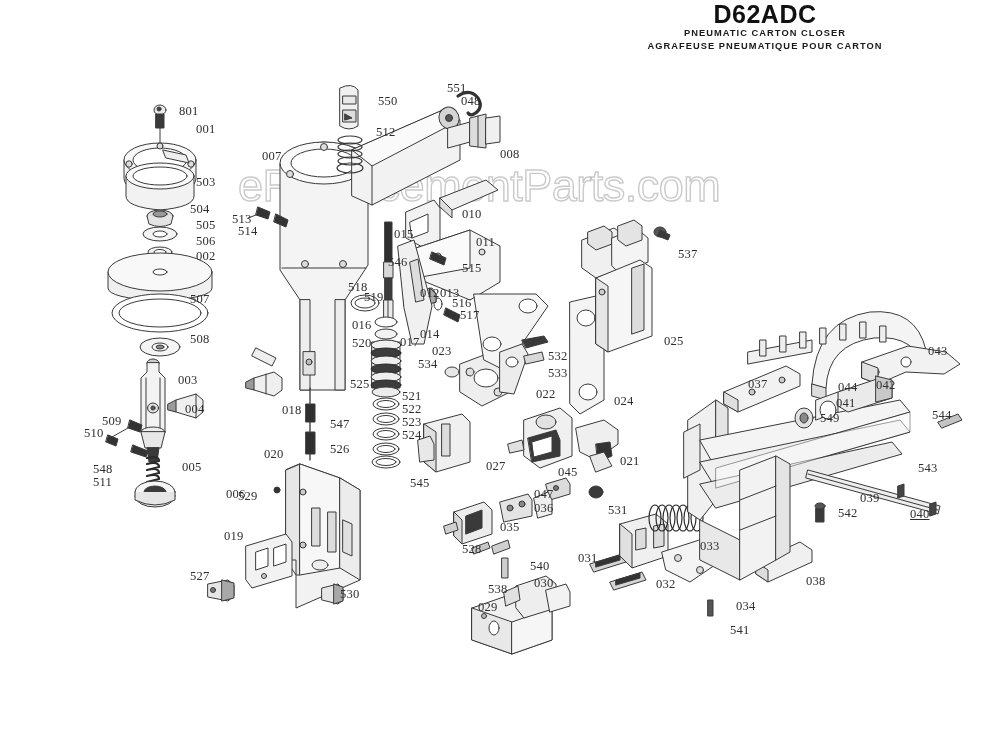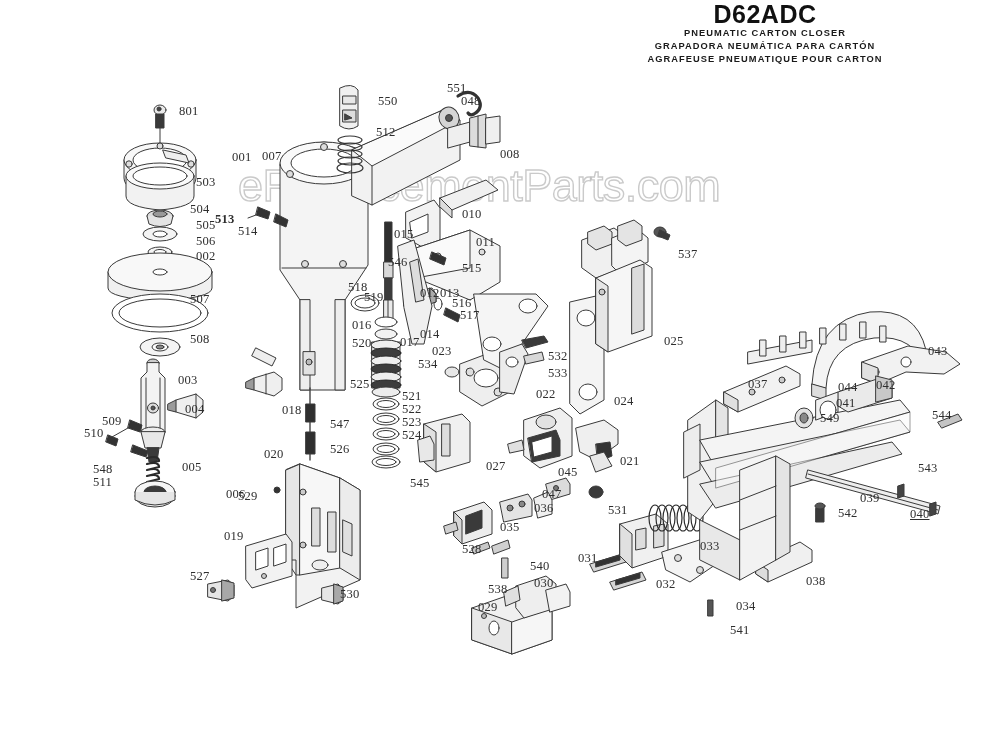--- a/index.html
+++ b/index.html
@@ -35,21 +35,20 @@
        letter-spacing:0.2px;line-height:1;}
 </style>
 </head>
 <body>
 
 <div id="page">
 
   <div id="header">
     <div id="model">D62ADC</div>
     <div class="sub">PNEUMATIC CARTON CLOSER</div>
-    <div class="sub">GRAPADORA NEUMÁTICA PARA CARTÓN</div>
     <div class="sub">AGRAFEUSE PNEUMATIQUE POUR CARTON</div>
   </div>
 
   <div id="watermark2">eReplacementParts.com</div>
   <div id="watermark">eReplacementParts.com</div>
 
   <div id="art">
   <svg width="986" height="750" viewBox="0 0 986 750" xmlns="http://www.w3.org/2000/svg">
     <defs>
       <g id="oring"></g>
@@ -581,21 +580,21 @@
     <g>
             <path d="M930 504 L936 502 L936 514 L930 516 Z" fill="#444"></path>
           </g>
 
     </g>
   </svg>
   </div>
 
   <div id="labels">
       <div class="lbl" style="left: 179px; top: 105px;">801</div>
-      <div class="lbl" style="left: 196px; top: 151px; margin-left: 36px;">001</div>
+      <div class="lbl" style="left: 196px; top: 123px;">001</div>
       <div class="lbl" style="left: 196px; top: 176px;">503</div>
       <div class="lbl" style="left: 190px; top: 203px;">504</div>
       <div class="lbl" style="left: 196px; top: 219px;">505</div>
       <div class="lbl" style="left: 196px; top: 235px;">506</div>
       <div class="lbl" style="left: 196px; top: 250px;">002</div>
       <div class="lbl" style="left: 190px; top: 293px;">507</div>
       <div class="lbl" style="left: 190px; top: 333px;">508</div>
       <div class="lbl" style="left: 178px; top: 374px;">003</div>
       <div class="lbl" style="left: 185px; top: 403px;">004</div>
       <div class="lbl" style="left: 102px; top: 415px;">509</div>
@@ -607,21 +606,21 @@
       <div class="lbl" style="left: 224px; top: 530px;">019</div>
       <div class="lbl" style="left: 190px; top: 570px;">527</div>
       <div class="lbl" style="left: 238px; top: 490px;">529</div>
       <div class="lbl" style="left: 264px; top: 448px;">020</div>
       <div class="lbl" style="left: 340px; top: 588px;">530</div>
       <div class="lbl" style="left: 282px; top: 404px;">018</div>
       <div class="lbl" style="left: 330px; top: 418px;">547</div>
       <div class="lbl" style="left: 330px; top: 443px;">526</div>
       <div class="lbl" style="left: 350px; top: 378px;">525</div>
       <div class="lbl" style="left: 262px; top: 150px;">007</div>
-      <div class="lbl" style="left: 215px; top: 213px; font-weight: bold;">513</div>
+      <div class="lbl" style="left: 232px; top: 213px;">513</div>
       <div class="lbl" style="left: 238px; top: 225px;">514</div>
       <div class="lbl" style="left: 378px; top: 95px;">550</div>
       <div class="lbl" style="left: 376px; top: 126px;">512</div>
       <div class="lbl" style="left: 447px; top: 82px;">551</div>
       <div class="lbl" style="left: 428px; top: 95px; padding-left: 33px;">048</div>
       <div class="lbl" style="left: 500px; top: 148px;">008</div>
       <div class="lbl" style="left: 462px; top: 208px;">010</div>
       <div class="lbl" style="left: 464px; top: 236px; padding-left: 12px;">011</div>
       <div class="lbl" style="left: 394px; top: 228px;">015</div>
       <div class="lbl" style="left: 388px; top: 256px;">546</div>
@@ -643,21 +642,21 @@
       <div class="lbl" style="left: 402px; top: 416px;">523</div>
       <div class="lbl" style="left: 402px; top: 429px;">524</div>
       <div class="lbl" style="left: 410px; top: 477px;">545</div>
       <div class="lbl" style="left: 548px; top: 350px;">532</div>
       <div class="lbl" style="left: 548px; top: 367px;">533</div>
       <div class="lbl" style="left: 536px; top: 388px;">022</div>
       <div class="lbl" style="left: 614px; top: 395px;">024</div>
       <div class="lbl" style="left: 486px; top: 460px;">027</div>
       <div class="lbl" style="left: 558px; top: 466px;">045</div>
       <div class="lbl" style="left: 620px; top: 455px;">021</div>
-      <div class="lbl" style="left: 534px; top: 488px; margin-left: 8px;">047</div>
+      <div class="lbl" style="left: 534px; top: 488px;">047</div>
       <div class="lbl" style="left: 608px; top: 504px;">531</div>
       <div class="lbl" style="left: 534px; top: 502px;">036</div>
       <div class="lbl" style="left: 500px; top: 521px;">035</div>
       <div class="lbl" style="left: 462px; top: 543px;">528</div>
       <div class="lbl" style="left: 530px; top: 560px;">540</div>
       <div class="lbl" style="left: 488px; top: 583px;">538</div>
       <div class="lbl" style="left: 478px; top: 601px;">029</div>
       <div class="lbl" style="left: 534px; top: 577px;">030</div>
       <div class="lbl" style="left: 578px; top: 552px;">031</div>
       <div class="lbl" style="left: 656px; top: 578px;">032</div>

